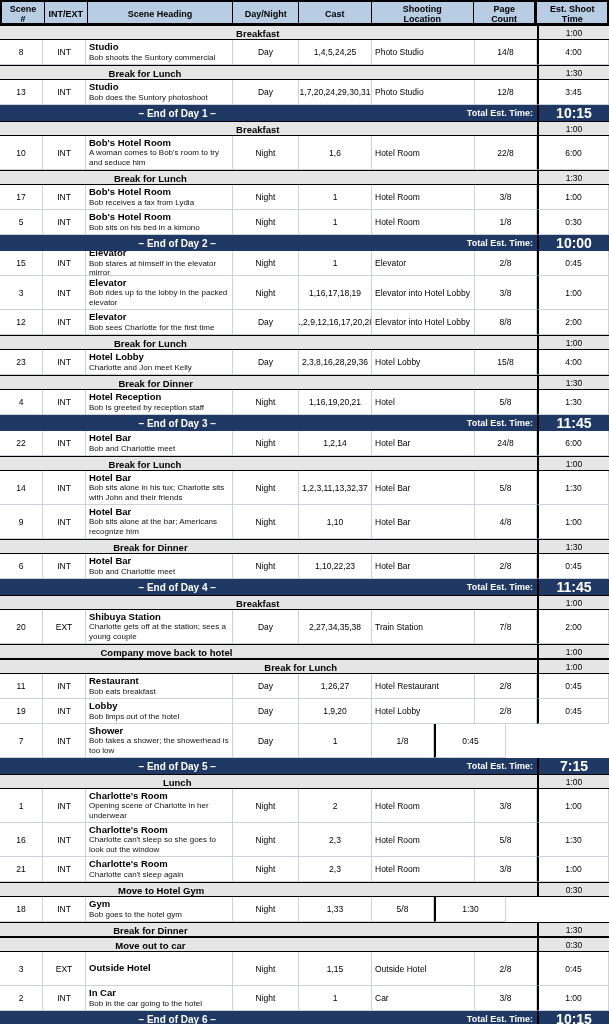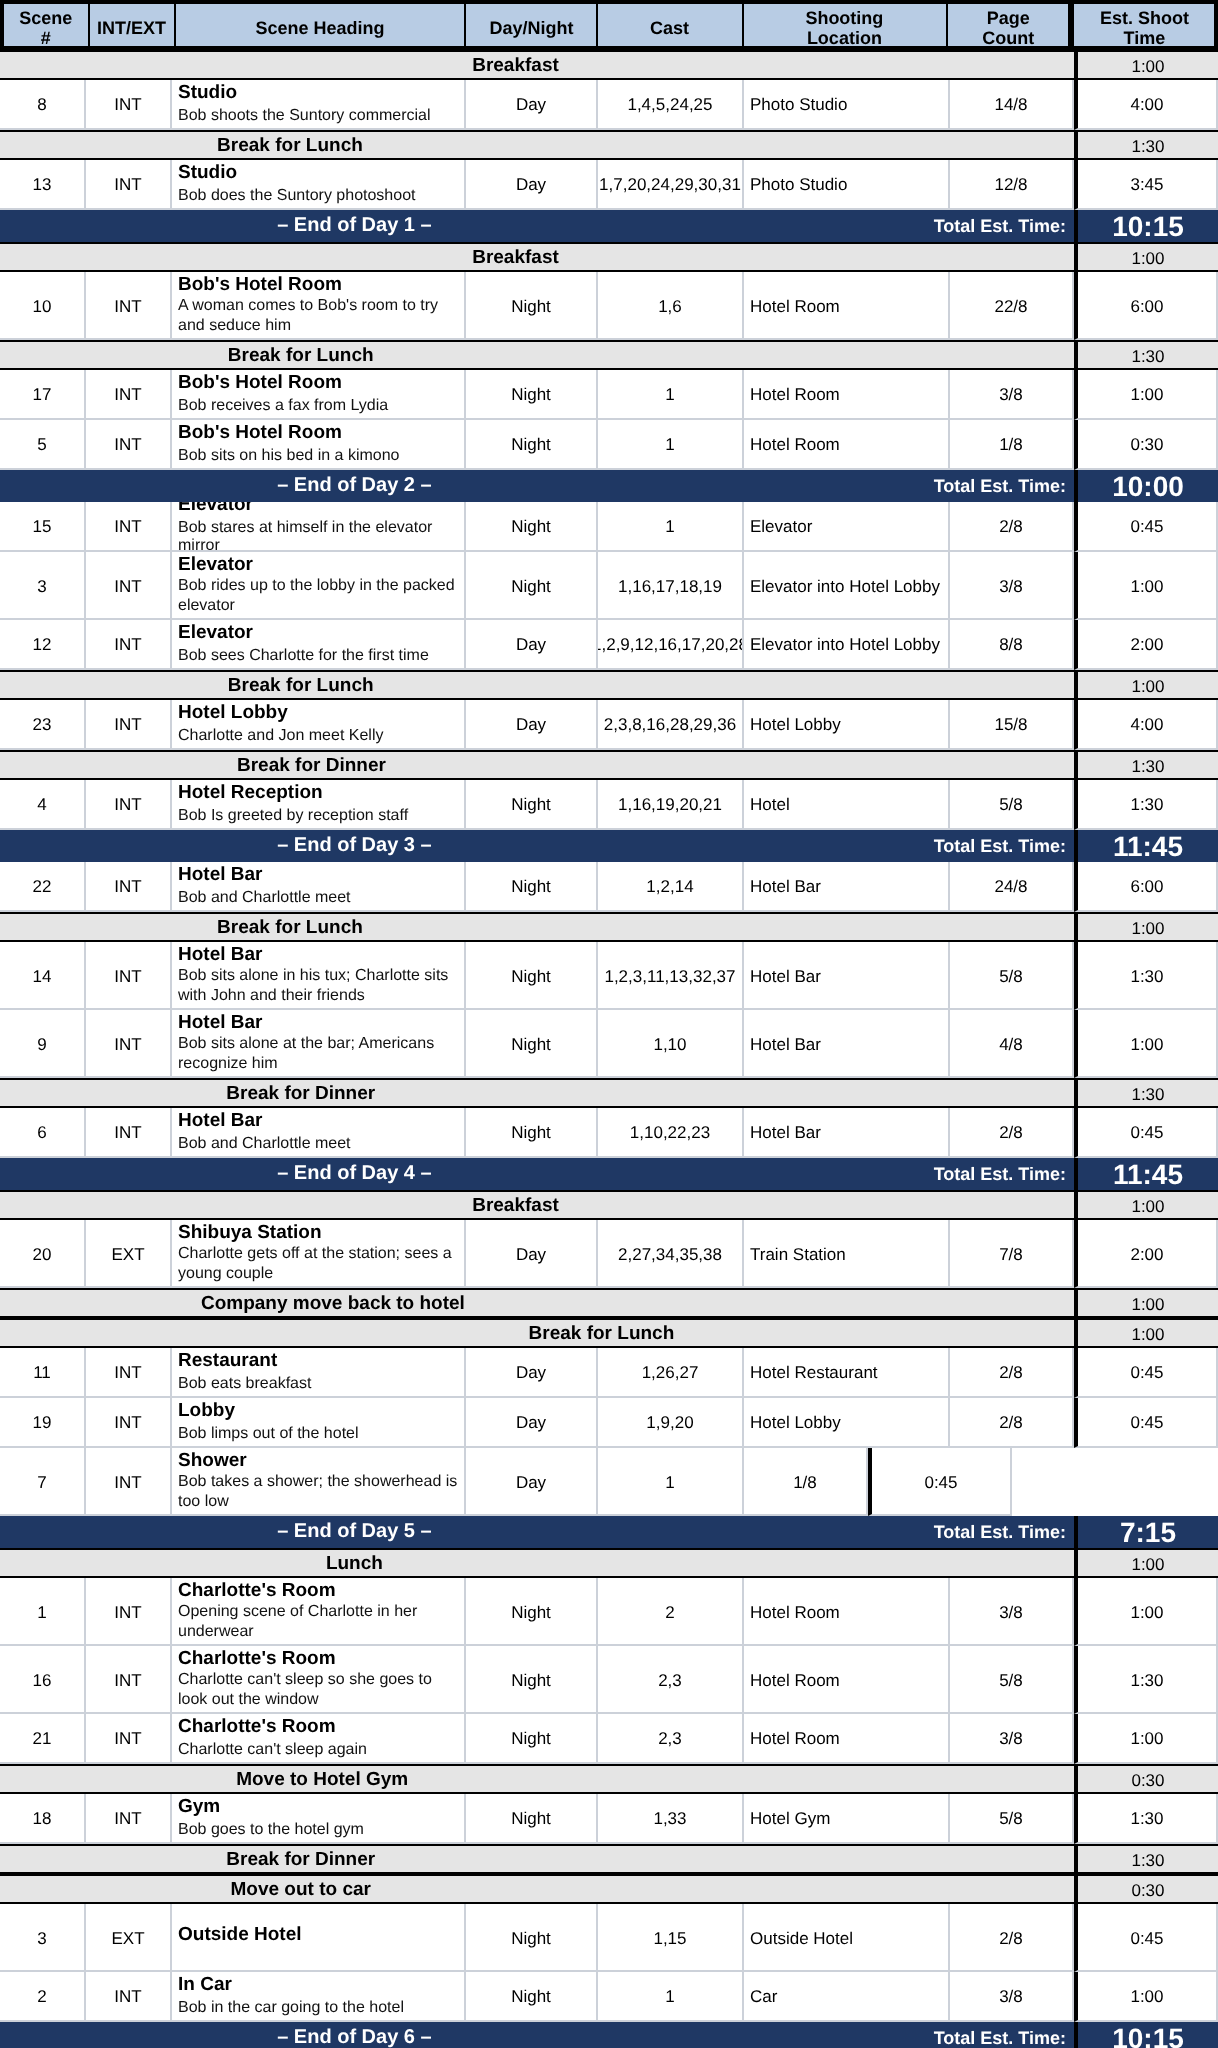--- a/index.html
+++ b/index.html
@@ -446,21 +446,20 @@
       </div>
       <div class="row scene">
         <div class="cell c0">18</div>
         <div class="cell c1">INT</div>
         <div class="cell c2">
           <div class="sh">Gym</div>
           <div class="sd">Bob goes to the hotel gym</div>
         </div>
         <div class="cell c3">Night</div>
         <div class="cell c4">1,33</div>
-        <div class="cell c5">Hotel Gym</div>
         <div class="cell c6">5/8</div>
         <div class="cell c7">1:30</div>
       </div>
       <div class="row break">
         <div class="zone">
           <div class="blabel" style="left: 28%;">Break for Dinner</div>
         </div>
         <div class="cell c7 btime">1:30</div>
       </div>
       <div class="row break">

